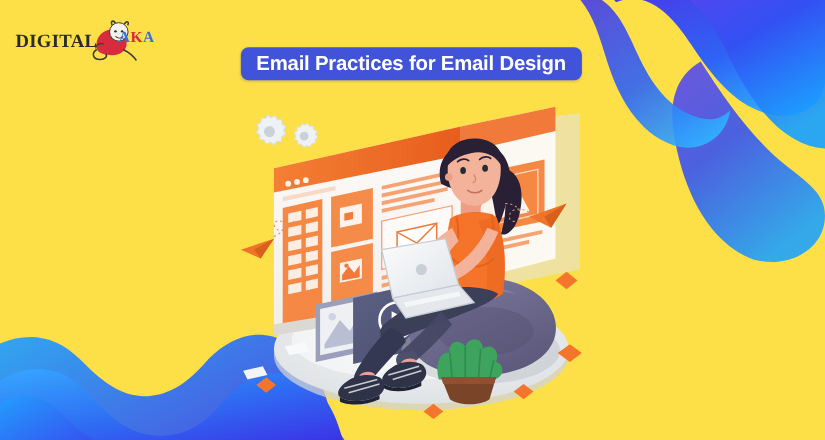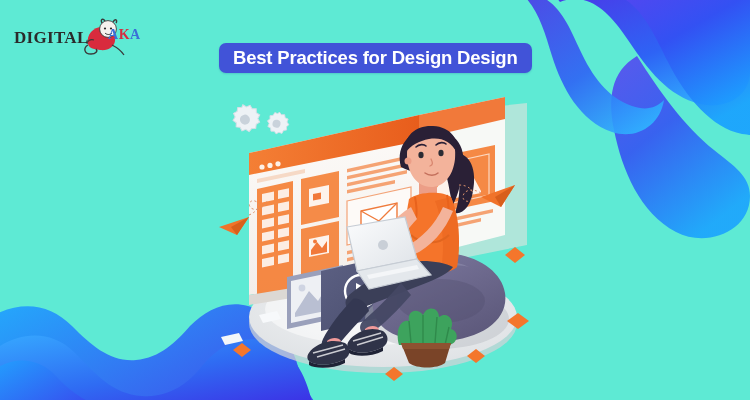--- a/index.html
+++ b/index.html
@@ -9,21 +9,21 @@
     background: #ffffff;
   }
   body {
     font-family: "Liberation Sans", sans-serif;
   }
   .banner {
     position: relative;
     width: 750px;
     height: 400px;
     overflow: hidden;
-    background: #5eead4;
+    background: #fde047;
   }
 
   
   .blob-layer {
     position: absolute;
     inset: 0;
     width: 750px;
     height: 400px;
     pointer-events: none;
   }
@@ -175,21 +175,21 @@
       <path d="M23 15 C 25 17 28 17 30 15" fill="none" stroke="#2b2b2b" stroke-width="1"></path>
 
       <path d="M12 22 C 8 21 5 23 5 26" fill="none" stroke="#3a3a3a" stroke-width="1.2"></path>
     </svg>
     <div class="logo-aka">
       <span class="a1">A</span><span class="k">K</span><span class="a2">A</span>
     </div>
   </div>
 
   <div class="title-pill">
-    <span>Best Practices for Design Design</span>
+    <span>Email Practices for Email Design</span>
   </div>
 
   <svg class="illustration" viewBox="0 0 360 290" xmlns="http://www.w3.org/2000/svg">
     <defs>
       <linearGradient id="hdr" x1="0%" y1="0%" x2="100%" y2="0%">
         <stop offset="0%" stop-color="#f47f35"></stop>
         <stop offset="100%" stop-color="#e85d1c"></stop>
       </linearGradient>
       <linearGradient id="pan" x1="0%" y1="0%" x2="0%" y2="100%">
         <stop offset="0%" stop-color="#fdfbf9"></stop>

